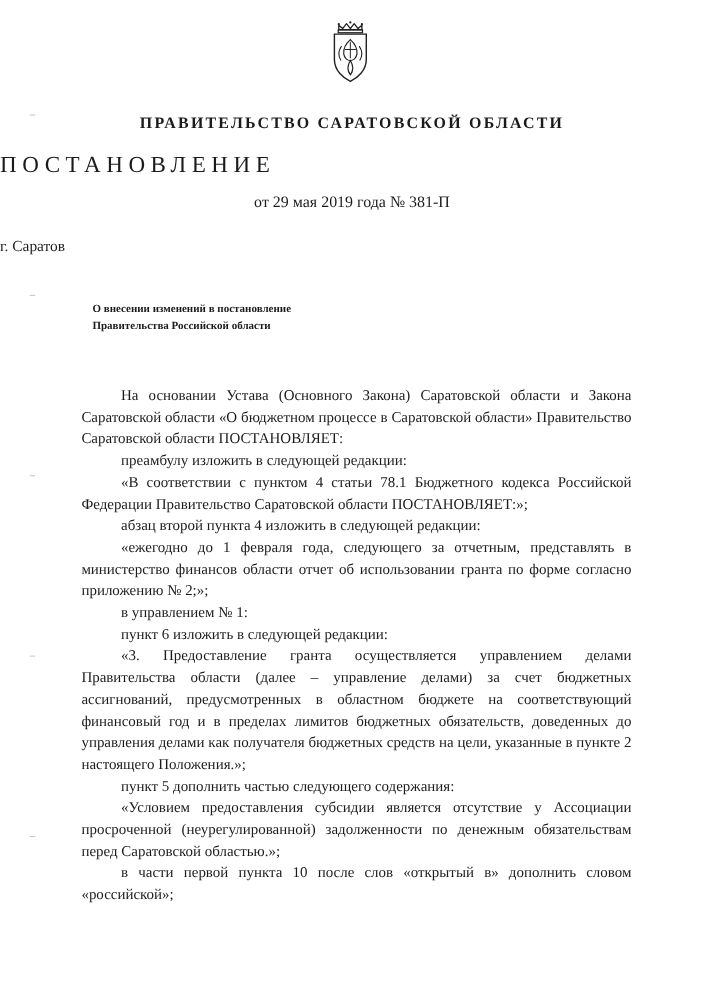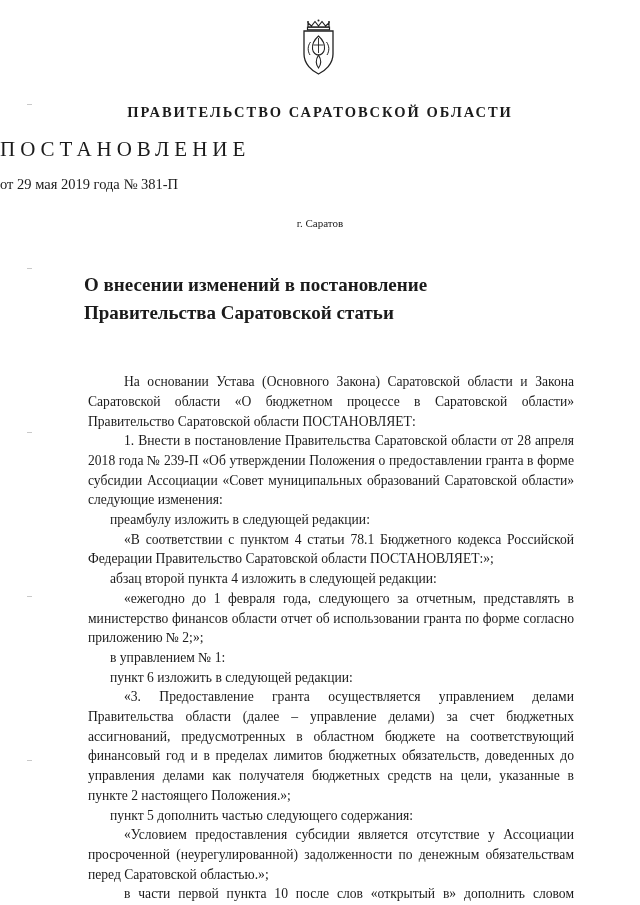--- a/index.html
+++ b/index.html
@@ -42,35 +42,35 @@
   }
   .doc-type {
     text-align: left;
     font-size: 21px;
     letter-spacing: 5px;
     font-weight: 400;
     margin-top: 16px;
     font-family: "Liberation Serif", serif;
   }
   .doc-number {
-    text-align: left;
+    text-align: center;
     font-size: 14.5px;
     margin-top: 14px;
   }
   .city {
-    text-align: center;
-    font-size: 11px;
+    text-align: left;
+    font-size: 14px;
     margin-top: 24px;
   }
   .title-block {
     margin-top: 42px;
     padding-left: 84px;
     padding-right: 70px;
     font-weight: 700;
-    font-size: 19px;
+    font-size: 10px;
     line-height: 1.45;
   }
   .title-block div {
     white-space: nowrap;
   }
   .body-block {
     margin-top: 46px;
     padding-left: 74px;
     padding-right: 66px;
     font-size: 13.6px;
@@ -78,21 +78,20 @@
     text-align: justify;
   }
   .body-block p {
     margin: 0;
     text-indent: 36px;
     text-align: justify;
     text-align-last: left;
   }
   .body-block p.just-full {
     text-align: justify;
-    margin-left: 14px;
   }
   .margin-mark {
     position: absolute;
     left: 27px;
     width: 5px;
     height: 1px;
     background: #c9c9c9;
   }
 </style>
 </head>
@@ -126,26 +125,25 @@
     </svg>
   </div>
 
   <div class="org-name">ПРАВИТЕЛЬСТВО  САРАТОВСКОЙ  ОБЛАСТИ</div>
   <div class="doc-type">ПОСТАНОВЛЕНИЕ</div>
   <div class="doc-number">от 29 мая 2019 года № 381-П</div>
   <div class="city">г. Саратов</div>
 
   <div class="title-block">
     <div>О внесении изменений в постановление</div>
-    <div>Правительства Саратовской статьи</div>
+    <div>Правительства Российской области</div>
   </div>
 
   <div class="body-block">
     <p class="just-full">На основании Устава (Основного Закона) Саратовской области и Закона Саратовской области «О бюджетном процессе в Саратовской области» Правительство Саратовской области ПОСТАНОВЛЯЕТ:</p>
-    <p class="just-full">1. Внести в постановление Правительства Саратовской области от 28 апреля 2018 года № 239-П «Об утверждении Положения о предоставлении гранта в форме субсидии Ассоциации «Совет муниципальных образований Саратовской области» следующие изменения:</p>
     <p>преамбулу изложить в следующей редакции:</p>
     <p class="just-full">«В соответствии с пунктом 4 статьи 78.1 Бюджетного кодекса Российской Федерации Правительство Саратовской области ПОСТАНОВЛЯЕТ:»;</p>
     <p>абзац второй пункта 4 изложить в следующей редакции:</p>
     <p class="just-full">«ежегодно до 1 февраля года, следующего за отчетным, представлять в министерство финансов области отчет об использовании гранта по форме согласно приложению № 2;»;</p>
     <p>в управлением № 1:</p>
     <p>пункт 6 изложить в следующей редакции:</p>
     <p class="just-full">«3. Предоставление гранта осуществляется управлением делами Правительства области (далее – управление делами) за счет бюджетных ассигнований, предусмотренных в областном бюджете на соответствующий финансовый год и в пределах лимитов бюджетных обязательств, доведенных до управления делами как получателя бюджетных средств на цели, указанные в пункте 2 настоящего Положения.»;</p>
     <p>пункт 5 дополнить частью следующего содержания:</p>
     <p class="just-full">«Условием предоставления субсидии является отсутствие у Ассоциации просроченной (неурегулированной) задолженности по денежным обязательствам перед Саратовской областью.»;</p>
     <p class="just-full">в части первой пункта 10 после слов «открытый в» дополнить словом «российской»;</p>

